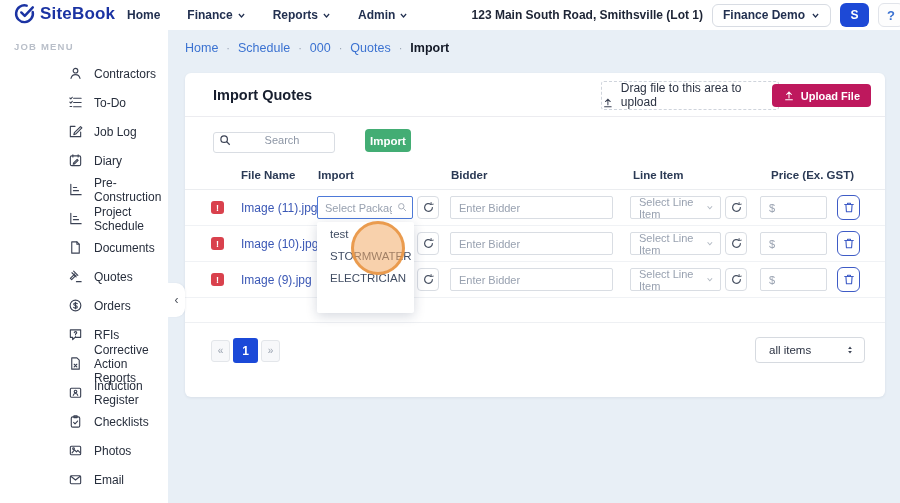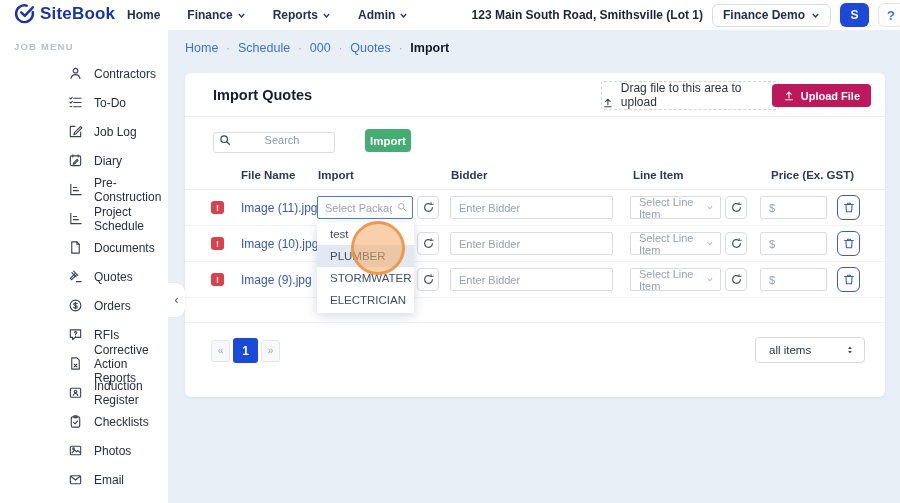--- a/index.html
+++ b/index.html
@@ -425,21 +425,20 @@
         <svg viewBox="0 0 14 15">
             <path d="M2 4h10M5.3 4V2.5h3.4V4M3.4 4l.6 8.5h6l.6-8.5"></path>
           </svg>
       </button>
     </div>
 
     <div class="table-bottom"></div>
 
     <div class="pkg-dropdown">
       <div class="pkg-opt">test</div>
-      <div class="pkg-opt hl">PLUMBER</div>
       <div class="pkg-opt">STORMWATER</div>
       <div class="pkg-opt">ELECTRICIAN</div>
     </div>
     <div class="click-ring"></div>
 
     <div class="pagination">
       <div class="page-arrow">«</div>
       <div class="page-num">1</div>
       <div class="page-arrow">»</div>
     </div>

